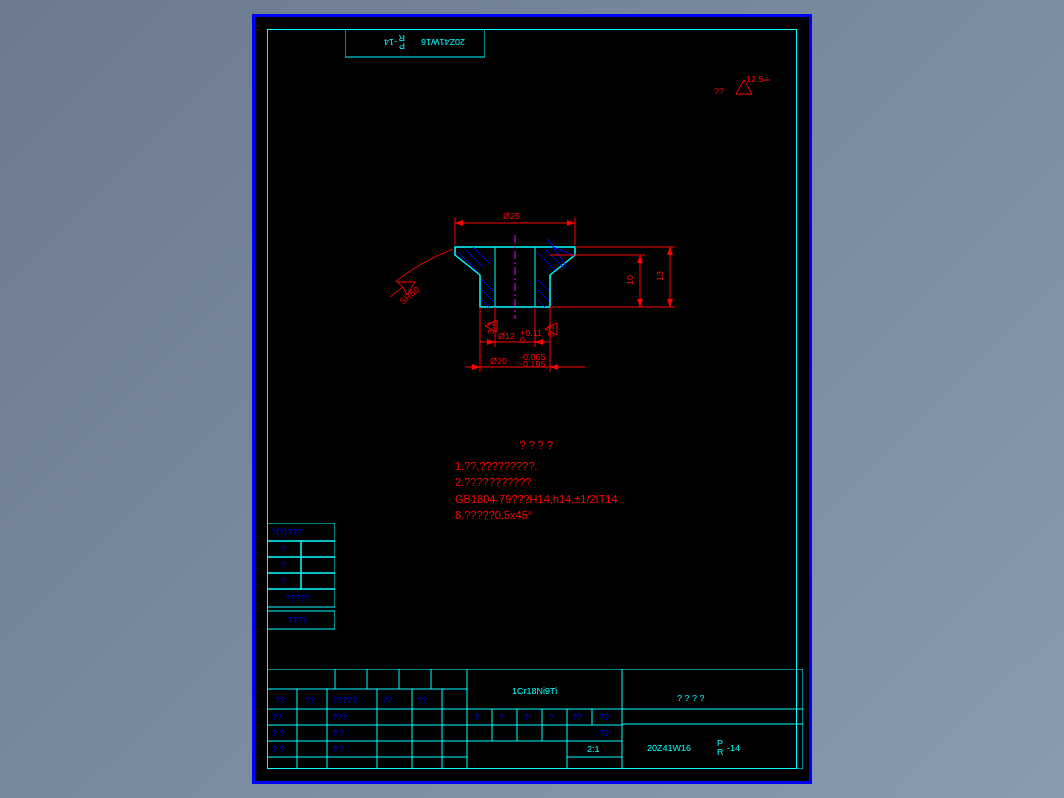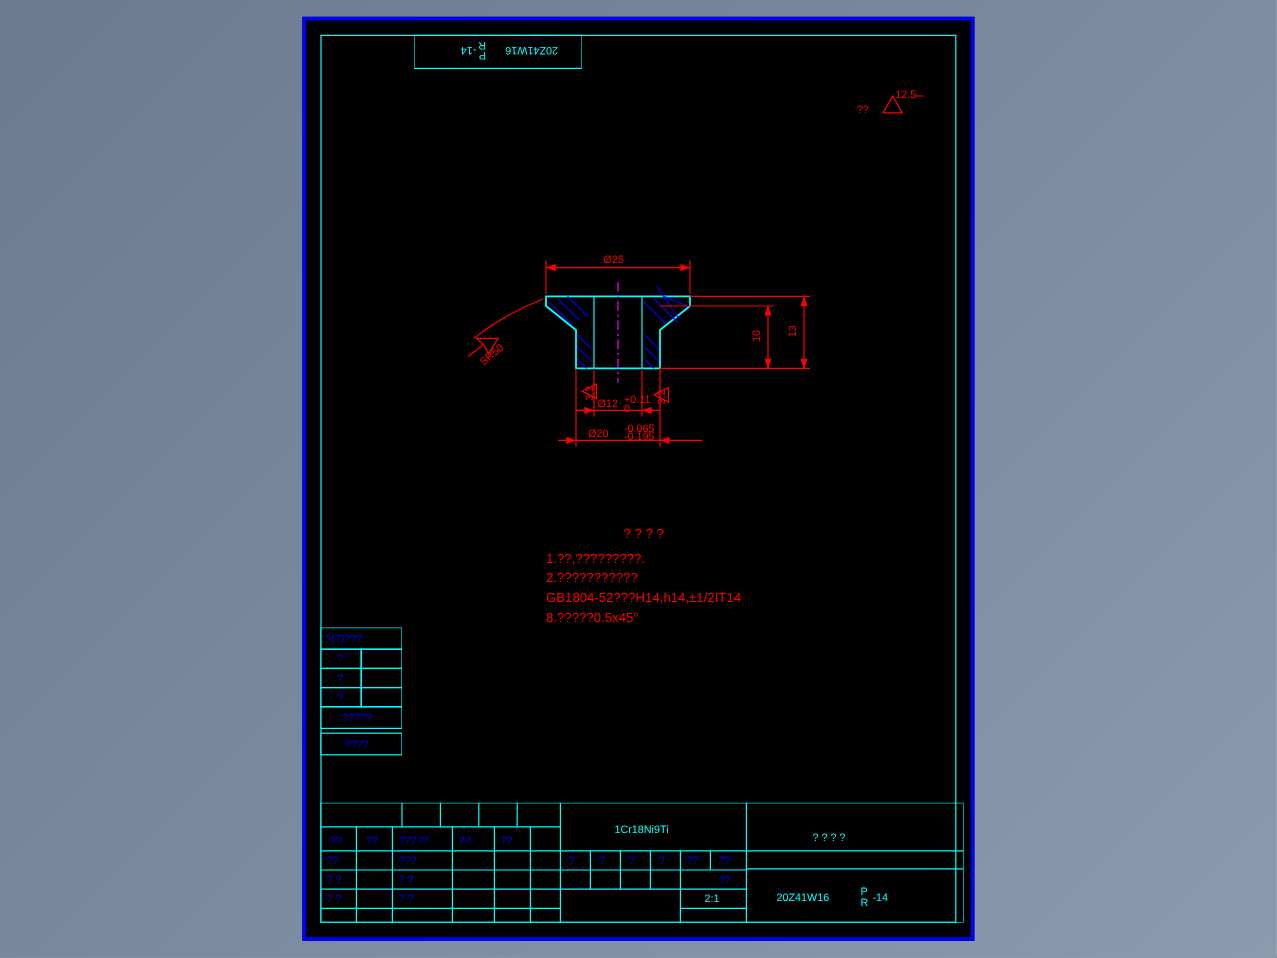--- a/index.html
+++ b/index.html
@@ -112,21 +112,21 @@
     <path d="M 165 180 L 173 177 L 173 183 Z" fill="#ff0000"></path>
     <text class="red-text" x="105" y="177" font-size="9">Ø20</text>
     <text class="red-text" x="135" y="173" font-size="6">-0.065</text>
     <text class="red-text" x="135" y="180" font-size="6">-0.195</text>
   </svg>
 
   <div class="tech-notes">
     <div style="text-align:center;margin-bottom:4px;">?  ?  ?  ?</div>
     <div>1.??,?????????.</div>
     <div>2.???????????</div>
-    <div>GB1804-52???H14,h14,±1/2IT14</div>
+    <div>GB1804-79???H14,h14,±1/2IT14</div>
     <div>8.?????0.5x45°</div>
   </div>
 
   <svg style="position:absolute;bottom:148px;left:12px;" width="68" height="110">
     <rect x="0" y="0" width="68" height="18" class="cyan"></rect>
     <text class="blue-text" x="4" y="12" font-size="8">?(?)???</text>
     <rect x="0" y="18" width="34" height="16" class="cyan"></rect>
       <rect x="34" y="18" width="34" height="16" class="cyan"></rect>
     <text class="blue-text" x="14" y="29" font-size="8">?</text>
     <rect x="0" y="34" width="34" height="16" class="cyan"></rect>

